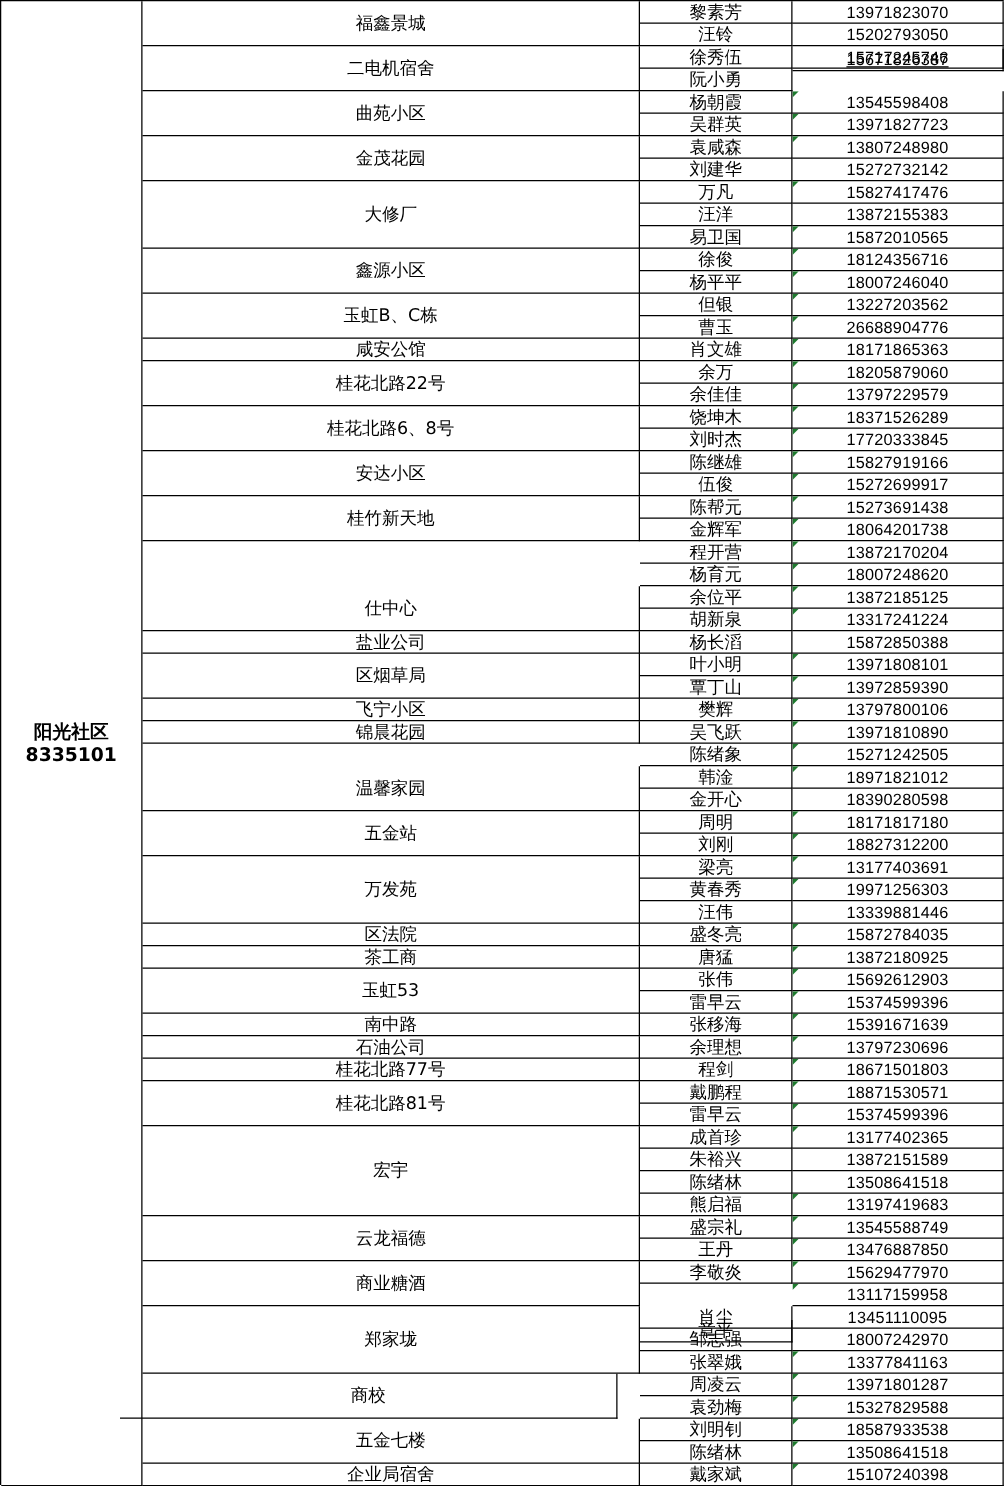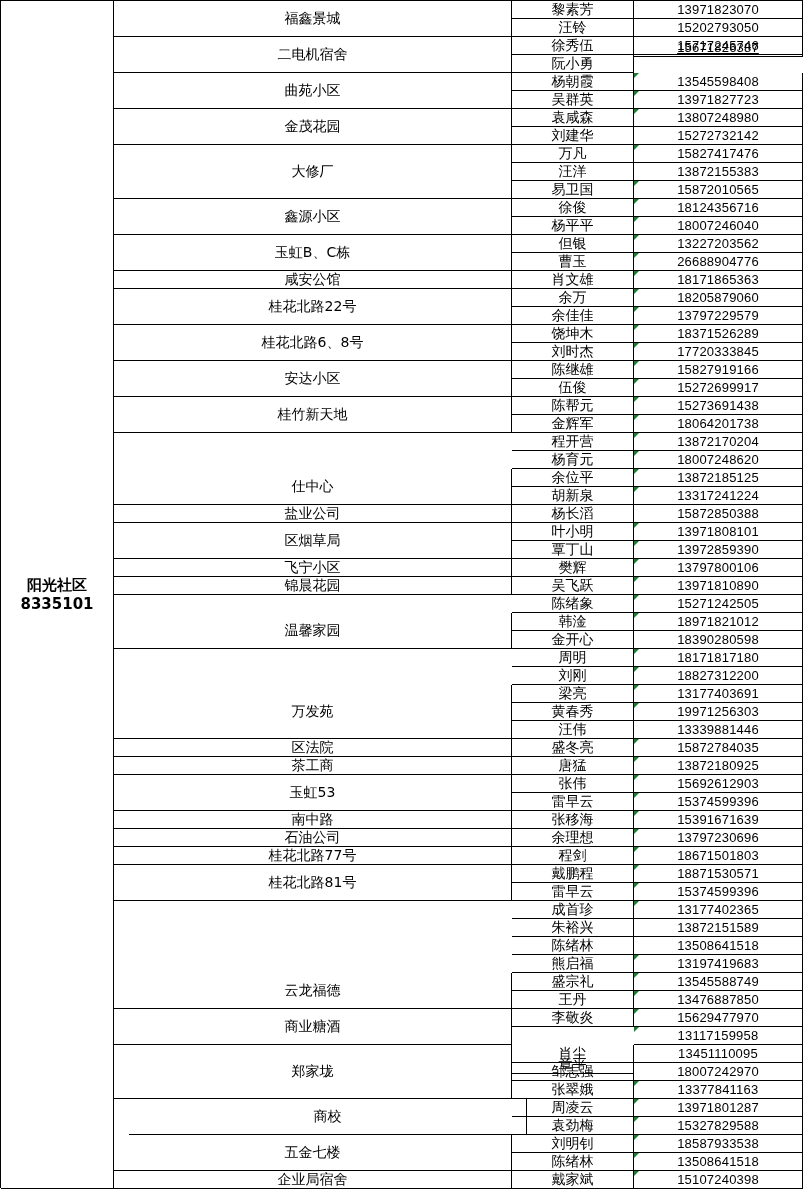--- a/index.html
+++ b/index.html
@@ -109,20 +109,21 @@
     <div class="cell loc" style="left: 113px; top: 576px; width: 398px; height: 18px;">锦晨花园</div>
     <div class="cell name" style="left: 511px; top: 576px; width: 122px; height: 18px;">吴飞跃</div>
     <div class="cell phone flag" style="left: 633px; top: 576px; width: 169px; height: 18px;">13971810890</div>
     <div class="cell name" style="left: 511px; top: 594px; width: 122px; height: 18px;">陈绪象</div>
     <div class="cell phone flag" style="left: 633px; top: 594px; width: 169px; height: 18px;">15271242505</div>
     <div class="cell loc" style="left: 113px; top: 612px; width: 398px; height: 36px;">温馨家园</div>
     <div class="cell name" style="left: 511px; top: 612px; width: 122px; height: 18px;">韩淦</div>
     <div class="cell phone flag" style="left: 633px; top: 612px; width: 169px; height: 18px;">18971821012</div>
     <div class="cell name" style="left: 511px; top: 630px; width: 122px; height: 18px;">金开心</div>
     <div class="cell phone" style="left: 633px; top: 630px; width: 169px; height: 18px;">18390280598</div>
+    <div class="cell loc" style="left: 113px; top: 648px; width: 398px; height: 36px;">五金站</div>
     <div class="cell name" style="left: 511px; top: 648px; width: 122px; height: 18px;">周明</div>
     <div class="cell phone flag" style="left: 633px; top: 648px; width: 169px; height: 18px;">18171817180</div>
     <div class="cell name" style="left: 511px; top: 666px; width: 122px; height: 18px;">刘刚</div>
     <div class="cell phone flag" style="left: 633px; top: 666px; width: 169px; height: 18px;">18827312200</div>
     <div class="cell loc" style="left: 113px; top: 684px; width: 398px; height: 54px;">万发苑</div>
     <div class="cell name" style="left: 511px; top: 684px; width: 122px; height: 18px;">梁亮</div>
     <div class="cell phone flag" style="left: 633px; top: 684px; width: 169px; height: 18px;">13177403691</div>
     <div class="cell name" style="left: 511px; top: 702px; width: 122px; height: 18px;">黄春秀</div>
     <div class="cell phone flag" style="left: 633px; top: 702px; width: 169px; height: 18px;">19971256303</div>
     <div class="cell name" style="left: 511px; top: 720px; width: 122px; height: 18px;">汪伟</div>
@@ -145,20 +146,21 @@
     <div class="cell name" style="left: 511px; top: 828px; width: 122px; height: 18px;">余理想</div>
     <div class="cell phone flag" style="left: 633px; top: 828px; width: 169px; height: 18px;">13797230696</div>
     <div class="cell loc" style="left: 113px; top: 846px; width: 398px; height: 18px;">桂花北路77号</div>
     <div class="cell name" style="left: 511px; top: 846px; width: 122px; height: 18px;">程剑</div>
     <div class="cell phone flag" style="left: 633px; top: 846px; width: 169px; height: 18px;">18671501803</div>
     <div class="cell loc" style="left: 113px; top: 864px; width: 398px; height: 36px;">桂花北路81号</div>
     <div class="cell name" style="left: 511px; top: 864px; width: 122px; height: 18px;">戴鹏程</div>
     <div class="cell phone flag" style="left: 633px; top: 864px; width: 169px; height: 18px;">18871530571</div>
     <div class="cell name" style="left: 511px; top: 882px; width: 122px; height: 18px;">雷早云</div>
     <div class="cell phone flag" style="left: 633px; top: 882px; width: 169px; height: 18px;">15374599396</div>
+    <div class="cell loc" style="left: 113px; top: 900px; width: 398px; height: 72px;">宏宇</div>
     <div class="cell name" style="left: 511px; top: 900px; width: 122px; height: 18px;">成首珍</div>
     <div class="cell phone flag" style="left: 633px; top: 900px; width: 169px; height: 18px;">13177402365</div>
     <div class="cell name" style="left: 511px; top: 918px; width: 122px; height: 18px;">朱裕兴</div>
     <div class="cell phone" style="left: 633px; top: 918px; width: 169px; height: 18px;">13872151589</div>
     <div class="cell name" style="left: 511px; top: 936px; width: 122px; height: 18px;">陈绪林</div>
     <div class="cell phone" style="left: 633px; top: 936px; width: 169px; height: 18px;">13508641518</div>
     <div class="cell name" style="left: 511px; top: 954px; width: 122px; height: 18px;">熊启福</div>
     <div class="cell phone flag" style="left: 633px; top: 954px; width: 169px; height: 18px;">13197419683</div>
     <div class="cell loc" style="left: 113px; top: 972px; width: 398px; height: 36px;">云龙福德</div>
     <div class="cell name" style="left: 511px; top: 972px; width: 122px; height: 18px;">盛宗礼</div>
@@ -170,21 +172,21 @@
     <div class="cell phone flag" style="left: 633px; top: 1008px; width: 169px; height: 18px;">15629477970</div>
     <div class="cell name" style="left: 511px; top: 1026px; width: 122px; height: 18px; margin-top: 29px;">章平</div>
     <div class="cell phone flag" style="left: 633px; top: 1026px; width: 169px; height: 18px;">13117159958</div>
     <div class="cell loc" style="left: 113px; top: 1044px; width: 398px; height: 54px;">郑家垅</div>
     <div class="cell name" style="left: 511px; top: 1044px; width: 122px; height: 18px;">肖尘</div>
     <div class="cell phone" style="left: 633px; top: 1044px; width: 169px; height: 18px;">13451110095</div>
     <div class="cell name" style="left: 511px; top: 1062px; width: 122px; height: 18px;">邹志强</div>
     <div class="cell phone" style="left: 633px; top: 1062px; width: 169px; height: 18px;">18007242970</div>
     <div class="cell name" style="left: 511px; top: 1080px; width: 122px; height: 18px;">张翠娥</div>
     <div class="cell phone flag" style="left: 633px; top: 1080px; width: 169px; height: 18px;">13377841163</div>
-    <div class="cell loc" style="left: 128px; top: 1098px; width: 398px; height: 36px;">商校</div>
+    <div class="cell loc" style="left: 95px; top: 1098px; width: 398px; height: 36px;">商校</div>
     <div class="cell name" style="left: 511px; top: 1098px; width: 122px; height: 18px;">周凌云</div>
     <div class="cell phone flag" style="left: 633px; top: 1098px; width: 169px; height: 18px;">13971801287</div>
     <div class="cell name" style="left: 511px; top: 1116px; width: 122px; height: 18px;">袁劲梅</div>
     <div class="cell phone flag" style="left: 633px; top: 1116px; width: 169px; height: 18px;">15327829588</div>
     <div class="cell loc" style="left: 113px; top: 1134px; width: 398px; height: 36px;">五金七楼</div>
     <div class="cell name" style="left: 511px; top: 1134px; width: 122px; height: 18px;">刘明钊</div>
     <div class="cell phone flag" style="left: 633px; top: 1134px; width: 169px; height: 18px;">18587933538</div>
     <div class="cell name" style="left: 511px; top: 1152px; width: 122px; height: 18px;">陈绪林</div>
     <div class="cell phone flag" style="left: 633px; top: 1152px; width: 169px; height: 18px;">13508641518</div>
     <div class="cell loc" style="left: 113px; top: 1170px; width: 398px; height: 18px;">企业局宿舍</div>

